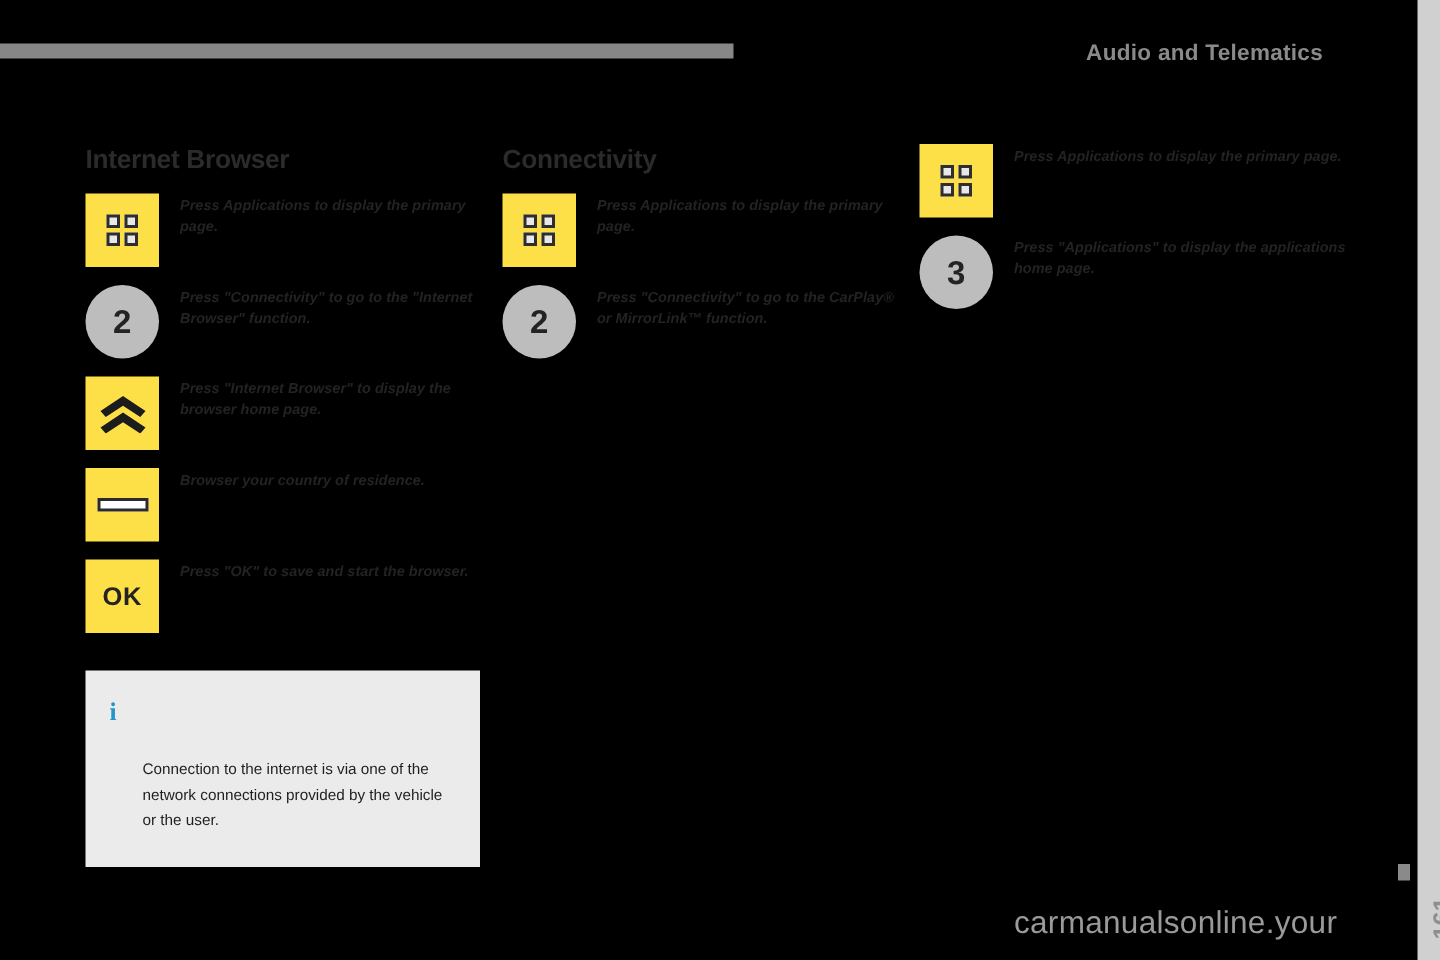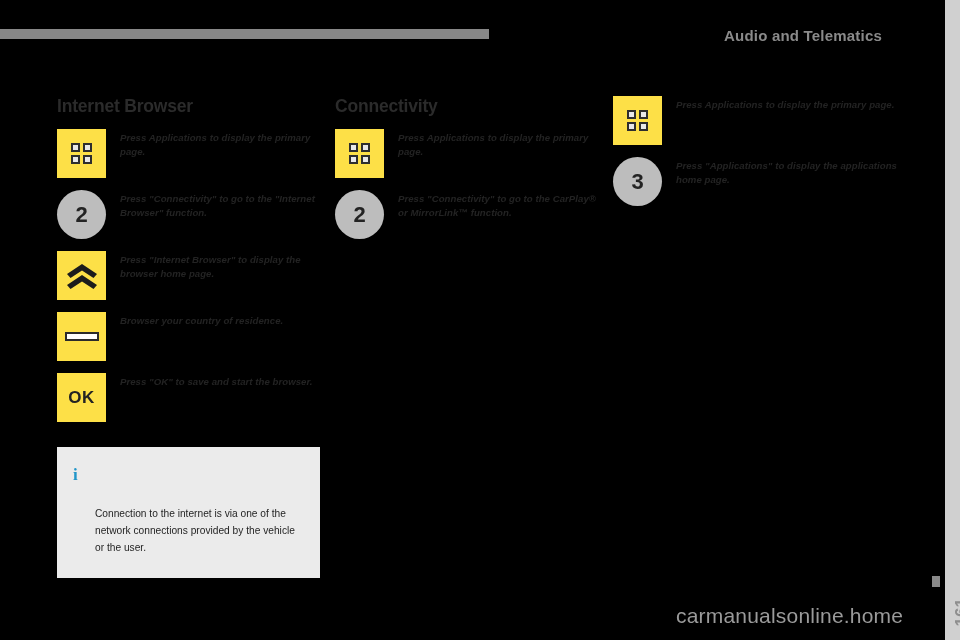--- a/index.html
+++ b/index.html
@@ -272,17 +272,17 @@
         <div class="step">
           <div class="step-badge circle num">3</div>
           <div class="step-text">Press "Applications" to display the applications home page.</div>
         </div>
 
       </div>
     </div>
 
   </div>
 
-  <div class="watermark">carmanualsonline.home</div>
+  <div class="watermark">carmanualsonline.your</div>
   <div class="corner-mark"></div>
   <div class="page-number">161</div>
 
 </div>
 
 </body></html>

